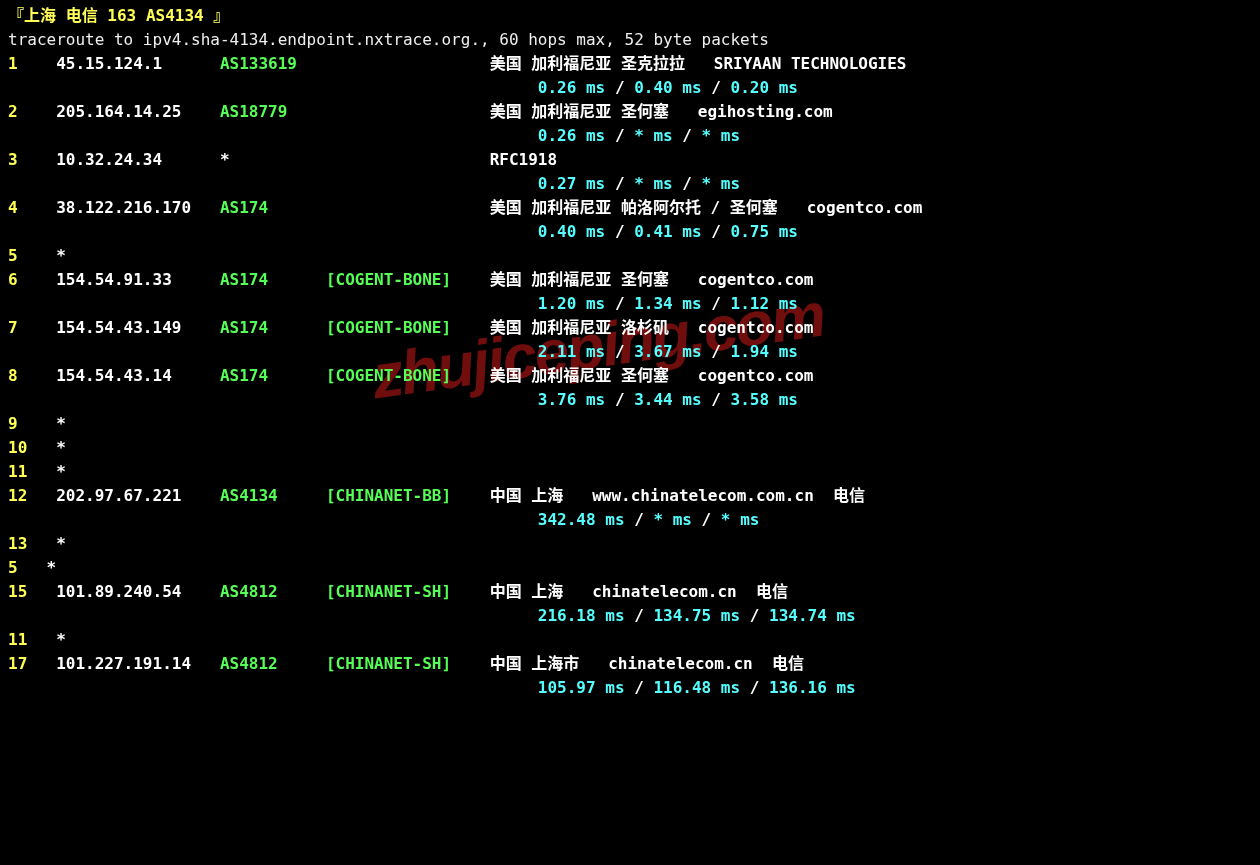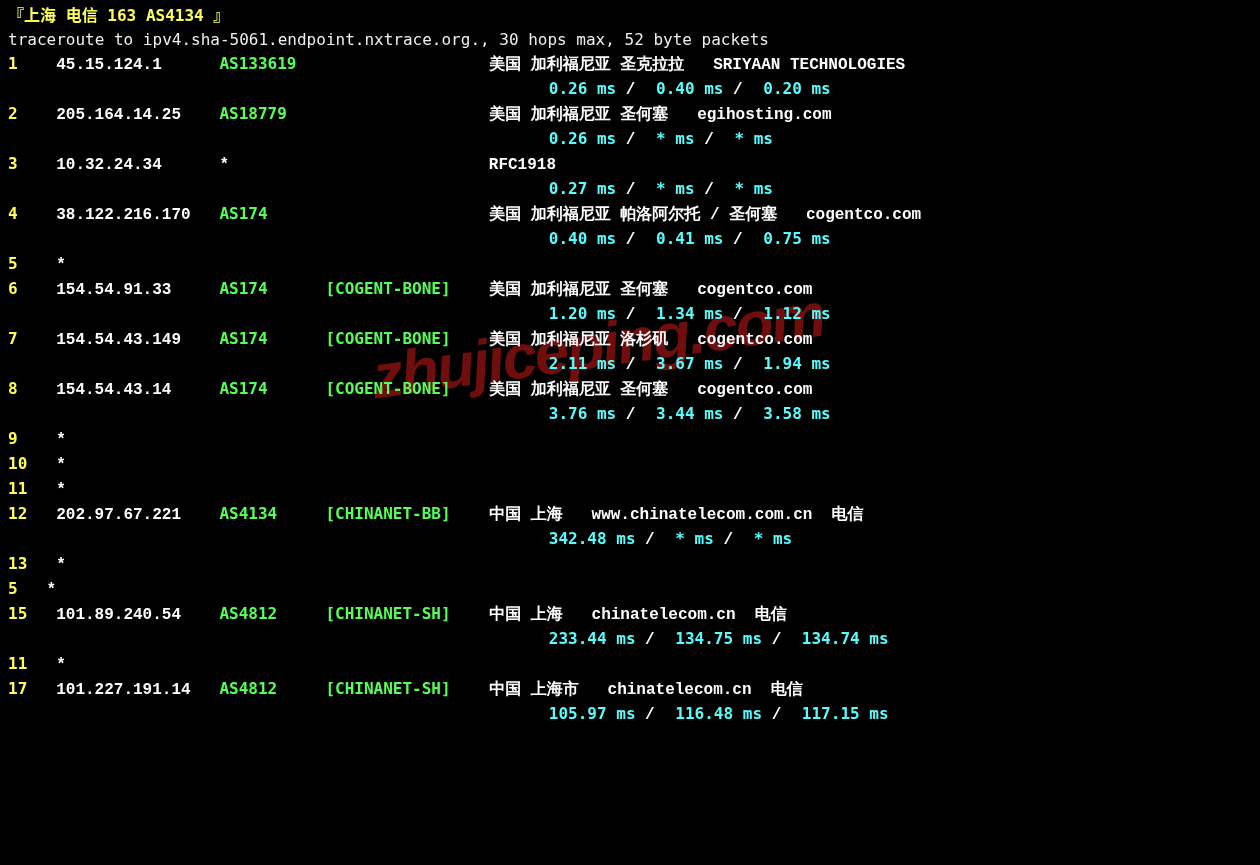--- a/index.html
+++ b/index.html
@@ -14,24 +14,24 @@
   pre#terminal {
     margin: 0;
     padding: 4px 8px;
     font-family: "Consolas", "DejaVu Sans Mono", "Noto Sans Mono CJK SC", monospace;
     font-size: 16px;
     line-height: 24px;
     white-space: pre;
     position: relative;
     z-index: 1;
   }
-  .c-white  { color: #ffffff; font-weight: bold; font-family: Liberation Mono, monospace; }
+  .c-white  { color: #ffffff; font-weight: bold; }
   .c-yellow { color: #ffff55; font-weight: bold; }
   .c-green  { color: #55ff55; font-weight: bold; }
-  .c-cyan   { color: #55ffff; font-weight: bold; margin-left: 11px; }
+  .c-cyan   { color: #55ffff; font-weight: bold; }
   #watermark {
     position: absolute;
     left: 370px;
     top: 310px;
     font-family: Arial, sans-serif;
     font-size: 62px;
     font-weight: bold;
     font-style: italic;
     color: #cc1a1a;
     opacity: 0.55;
@@ -41,21 +41,21 @@
     white-space: nowrap;
     letter-spacing: -2px;
   }
 </style>
 </head>
 <body>
 
 <div id="watermark">zhujiceping.com</div>
 
 <pre id="terminal"><span class="c-yellow">『</span><span class="c-yellow">上海</span><span class="c-yellow"> </span><span class="c-yellow">电信</span><span class="c-yellow"> </span><span class="c-yellow">163</span><span class="c-yellow"> </span><span class="c-yellow">AS4134</span><span class="c-yellow"> </span><span class="c-yellow">』</span>
-<span>traceroute to ipv4.sha-5061.endpoint.nxtrace.org., 30 hops max, 52 byte packets</span>
+<span>traceroute to ipv4.sha-4134.endpoint.nxtrace.org., 60 hops max, 52 byte packets</span>
 <span class="c-yellow">1    </span><span class="c-white">45.15.124.1      </span><span class="c-green">AS133619   </span><span class="c-green">                 </span><span class="c-white">美国 加利福尼亚 圣克拉拉   SRIYAAN TECHNOLOGIES</span>
 <span>                                                       </span><span class="c-cyan">0.26 ms</span><span class="c-white"> / </span><span class="c-cyan">0.40 ms</span><span class="c-white"> / </span><span class="c-cyan">0.20 ms</span>
 <span class="c-yellow">2    </span><span class="c-white">205.164.14.25    </span><span class="c-green">AS18779    </span><span class="c-green">                 </span><span class="c-white">美国 加利福尼亚 圣何塞   egihosting.com</span>
 <span>                                                       </span><span class="c-cyan">0.26 ms</span><span class="c-white"> / </span><span class="c-cyan">* ms</span><span class="c-white"> / </span><span class="c-cyan">* ms</span>
 <span class="c-yellow">3    </span><span class="c-white">10.32.24.34      </span><span class="c-white">*          </span><span class="c-green">                 </span><span class="c-white">RFC1918</span>
 <span>                                                       </span><span class="c-cyan">0.27 ms</span><span class="c-white"> / </span><span class="c-cyan">* ms</span><span class="c-white"> / </span><span class="c-cyan">* ms</span>
 <span class="c-yellow">4    </span><span class="c-white">38.122.216.170   </span><span class="c-green">AS174      </span><span class="c-green">                 </span><span class="c-white">美国 加利福尼亚 帕洛阿尔托 / 圣何塞   cogentco.com</span>
 <span>                                                       </span><span class="c-cyan">0.40 ms</span><span class="c-white"> / </span><span class="c-cyan">0.41 ms</span><span class="c-white"> / </span><span class="c-cyan">0.75 ms</span>
 <span class="c-yellow">5    </span><span class="c-white">*</span>
 <span class="c-yellow">6    </span><span class="c-white">154.54.91.33     </span><span class="c-green">AS174      </span><span class="c-green">[COGENT-BONE]    </span><span class="c-white">美国 加利福尼亚 圣何塞   cogentco.com</span>
@@ -65,17 +65,17 @@
 <span class="c-yellow">8    </span><span class="c-white">154.54.43.14     </span><span class="c-green">AS174      </span><span class="c-green">[COGENT-BONE]    </span><span class="c-white">美国 加利福尼亚 圣何塞   cogentco.com</span>
 <span>                                                       </span><span class="c-cyan">3.76 ms</span><span class="c-white"> / </span><span class="c-cyan">3.44 ms</span><span class="c-white"> / </span><span class="c-cyan">3.58 ms</span>
 <span class="c-yellow">9    </span><span class="c-white">*</span>
 <span class="c-yellow">10   </span><span class="c-white">*</span>
 <span class="c-yellow">11   </span><span class="c-white">*</span>
 <span class="c-yellow">12   </span><span class="c-white">202.97.67.221    </span><span class="c-green">AS4134     </span><span class="c-green">[CHINANET-BB]    </span><span class="c-white">中国 上海   www.chinatelecom.com.cn  电信</span>
 <span>                                                       </span><span class="c-cyan">342.48 ms</span><span class="c-white"> / </span><span class="c-cyan">* ms</span><span class="c-white"> / </span><span class="c-cyan">* ms</span>
 <span class="c-yellow">13   </span><span class="c-white">*</span>
 <span class="c-yellow">5   </span><span class="c-white">*</span>
 <span class="c-yellow">15   </span><span class="c-white">101.89.240.54    </span><span class="c-green">AS4812     </span><span class="c-green">[CHINANET-SH]    </span><span class="c-white">中国 上海   chinatelecom.cn  电信</span>
-<span>                                                       </span><span class="c-cyan">233.44 ms</span><span class="c-white"> / </span><span class="c-cyan">134.75 ms</span><span class="c-white"> / </span><span class="c-cyan">134.74 ms</span>
+<span>                                                       </span><span class="c-cyan">216.18 ms</span><span class="c-white"> / </span><span class="c-cyan">134.75 ms</span><span class="c-white"> / </span><span class="c-cyan">134.74 ms</span>
 <span class="c-yellow">11   </span><span class="c-white">*</span>
 <span class="c-yellow">17   </span><span class="c-white">101.227.191.14   </span><span class="c-green">AS4812     </span><span class="c-green">[CHINANET-SH]    </span><span class="c-white">中国 上海市   chinatelecom.cn  电信</span>
-<span>                                                       </span><span class="c-cyan">105.97 ms</span><span class="c-white"> / </span><span class="c-cyan">116.48 ms</span><span class="c-white"> / </span><span class="c-cyan">117.15 ms</span>
+<span>                                                       </span><span class="c-cyan">105.97 ms</span><span class="c-white"> / </span><span class="c-cyan">116.48 ms</span><span class="c-white"> / </span><span class="c-cyan">136.16 ms</span>
 </pre>
 
 </body></html>

